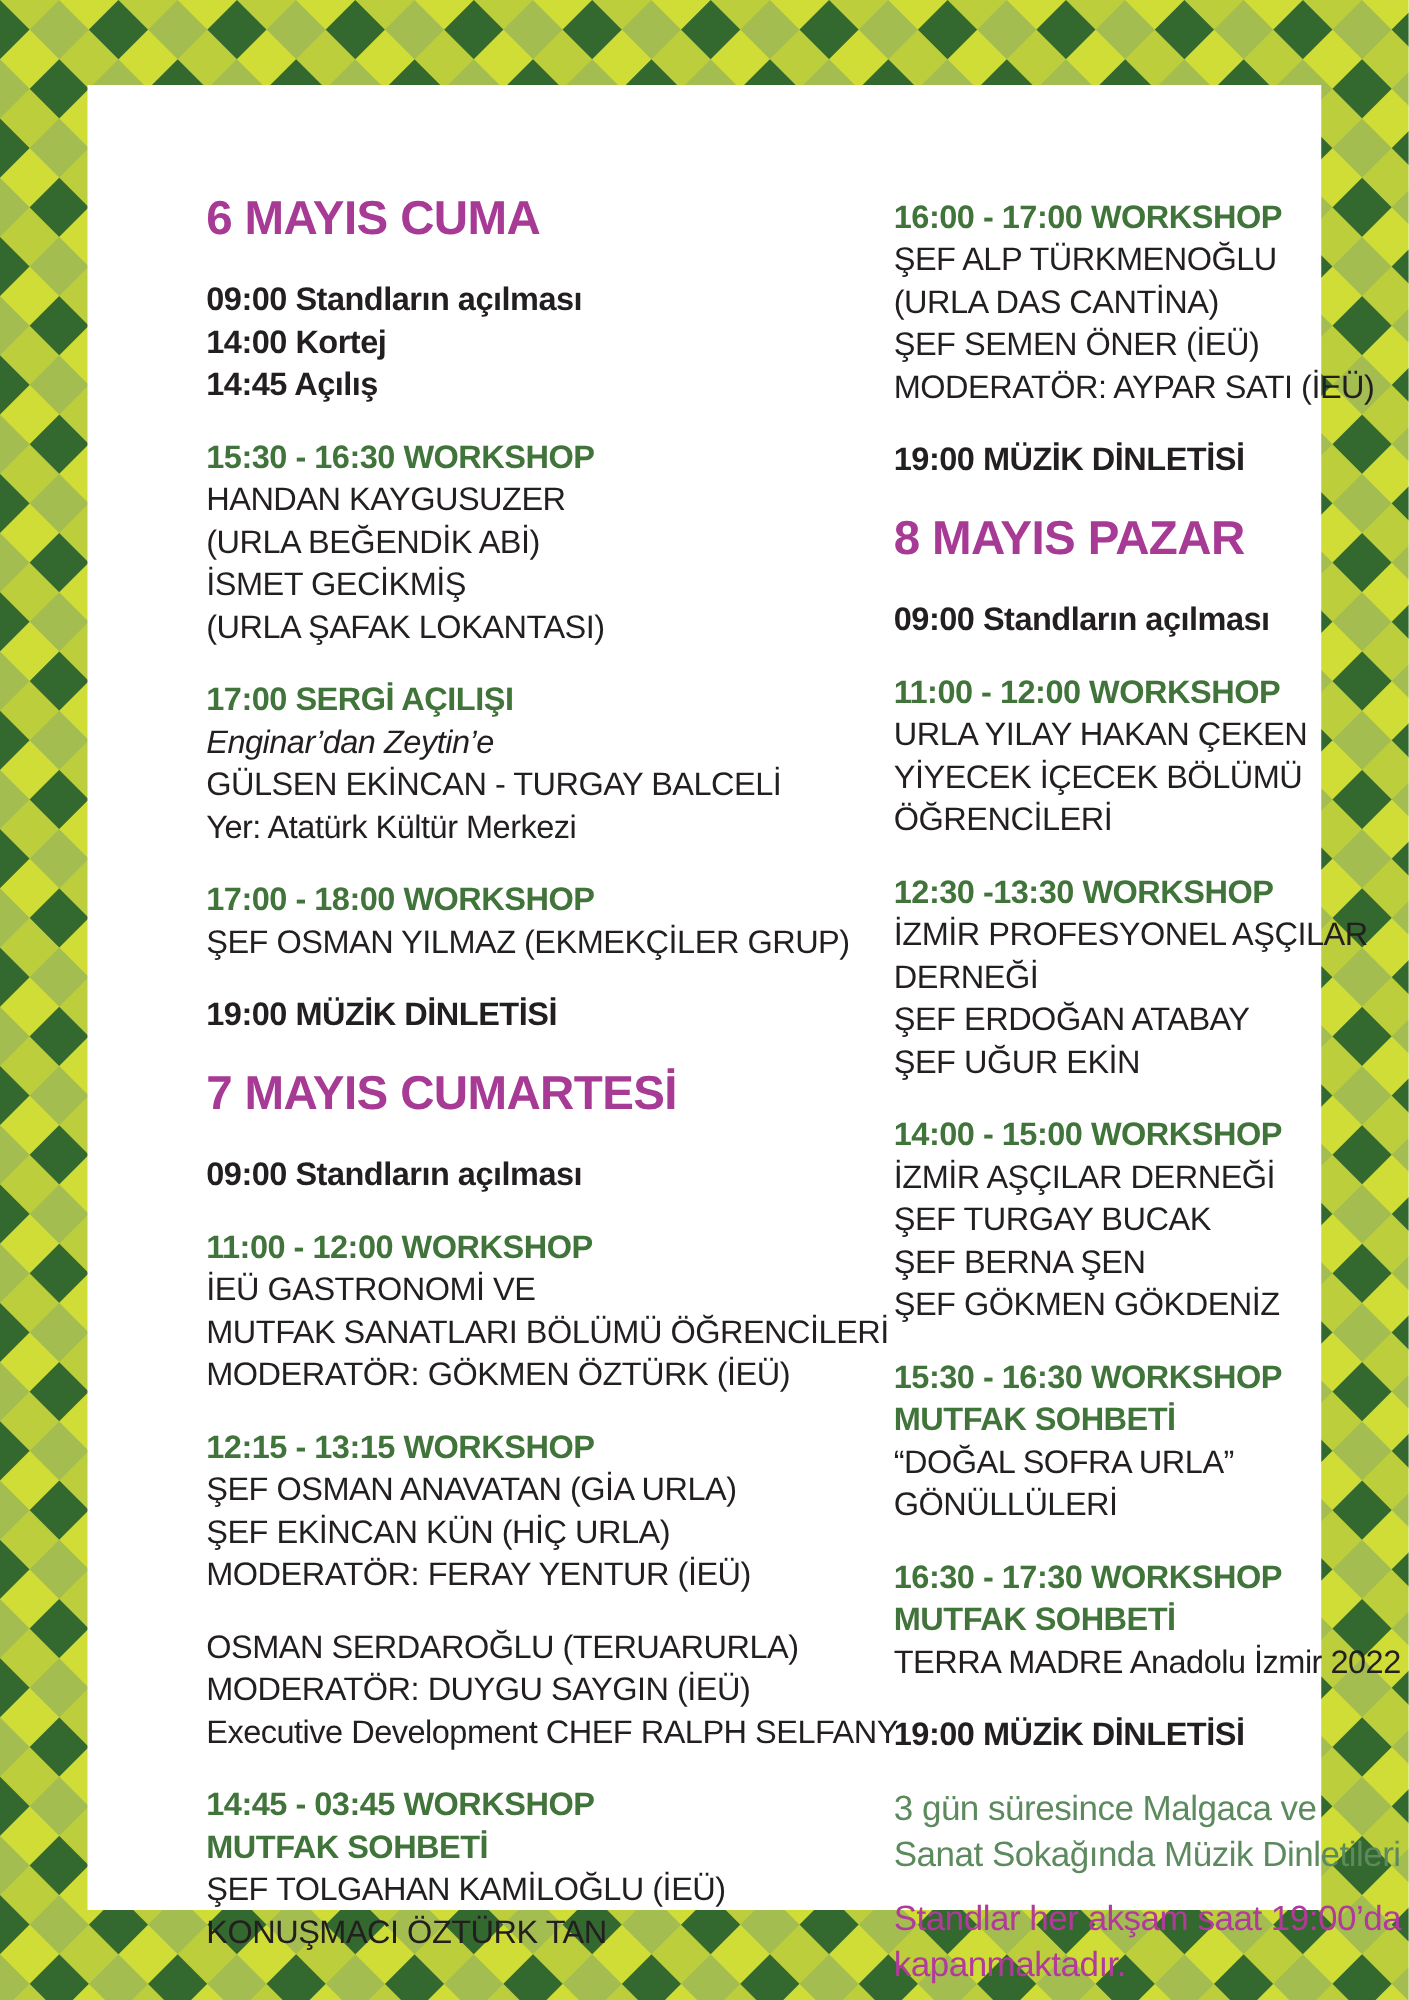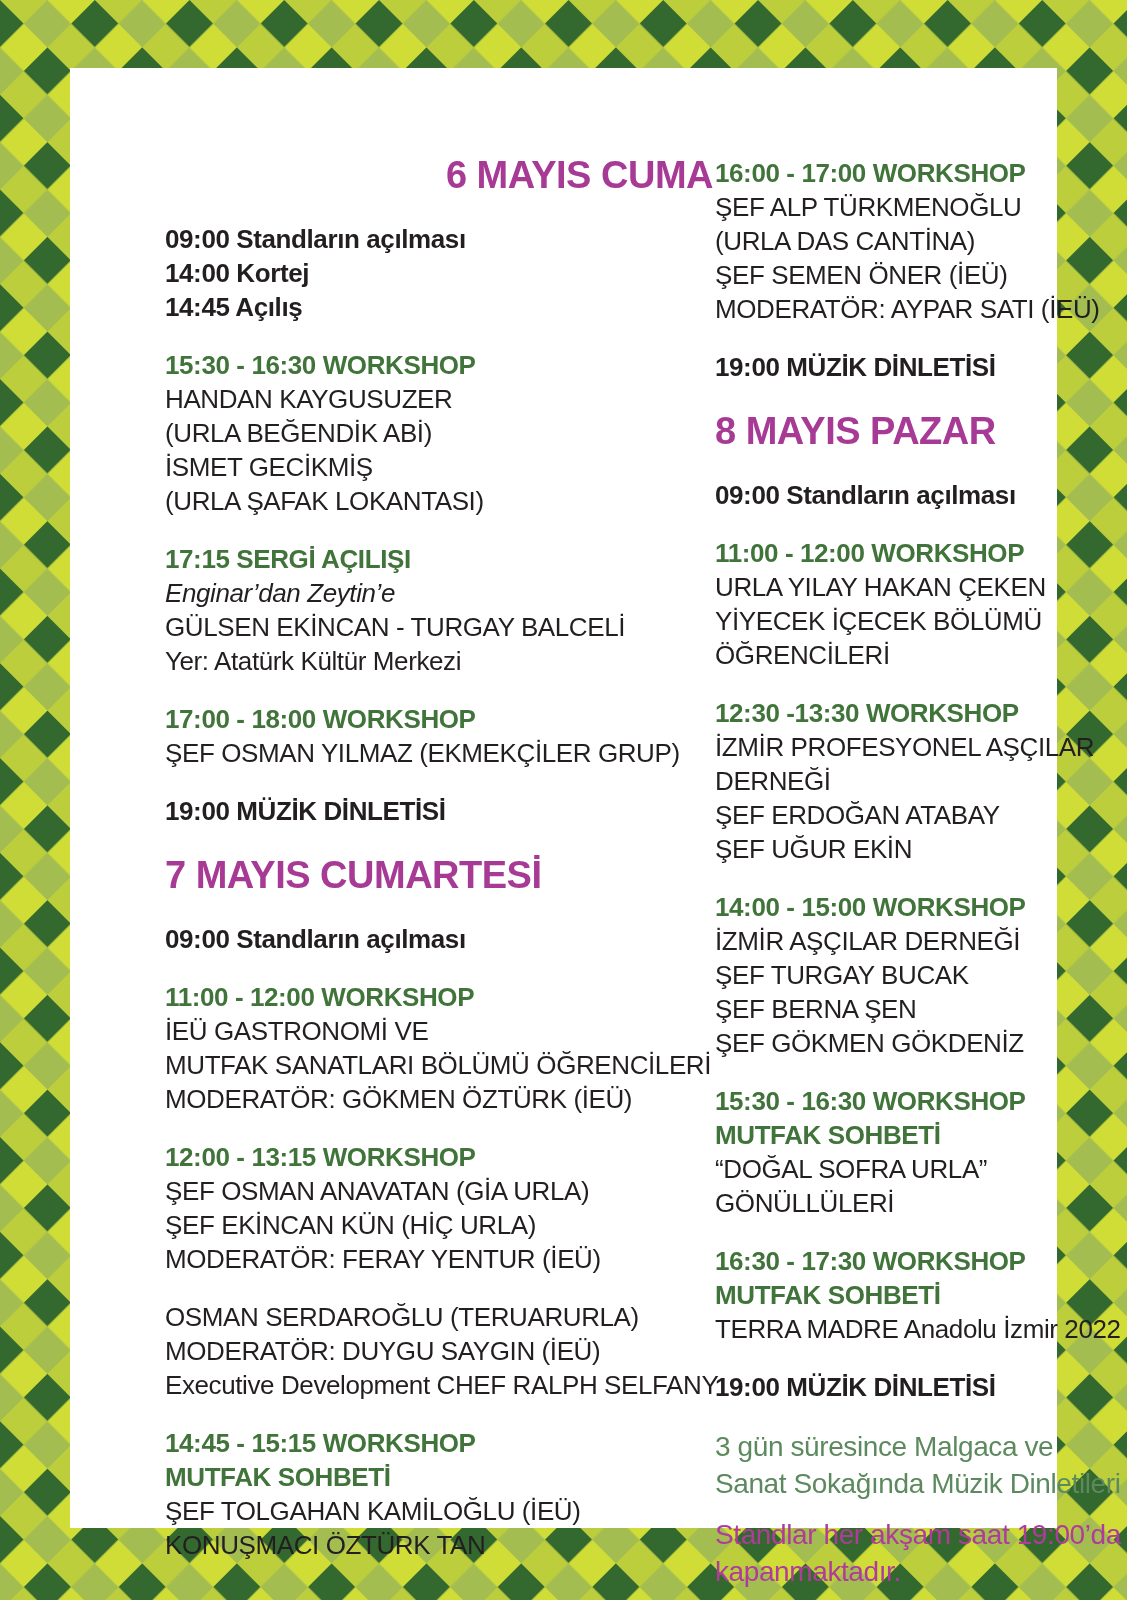--- a/index.html
+++ b/index.html
@@ -38,21 +38,21 @@
 
   .day-title {
     color: var(--c-magenta);
     font-size: 38px;
     line-height: 46px;
     font-weight: 700;
     letter-spacing: -0.5px;
     margin: 10px 0 10px 0;
     white-space: nowrap;
   }
-  .col > .title-block:first-child .day-title { margin-top: 0; text-align: right; }
+  .col > .title-block:first-child .day-title { margin-top: 0; }
 
   .line {
     font-size: 26px;
     line-height: 34px;
     letter-spacing: -0.4px;
     white-space: nowrap;
   }
   .s-time   { font-weight: 700; color: var(--c-green); }
   .s-bold   { font-weight: 700; color: var(--c-black); }
   .s-body   { color: var(--c-black); }
@@ -86,21 +86,21 @@
         <div class="line s-bold">14:45 Açılış</div>
       </div>
       <div class="block">
         <div class="line s-time">15:30 - 16:30 WORKSHOP</div>
         <div class="line s-body">HANDAN KAYGUSUZER</div>
         <div class="line s-body">(URLA BEĞENDİK ABİ)</div>
         <div class="line s-body">İSMET GECİKMİŞ</div>
         <div class="line s-body">(URLA ŞAFAK LOKANTASI)</div>
       </div>
       <div class="block">
-        <div class="line s-time">17:15 SERGİ AÇILIŞI</div>
+        <div class="line s-time">17:00 SERGİ AÇILIŞI</div>
         <div class="line s-italic">Enginar’dan Zeytin’e</div>
         <div class="line s-body">GÜLSEN EKİNCAN - TURGAY BALCELİ</div>
         <div class="line s-body">Yer: Atatürk Kültür Merkezi</div>
       </div>
       <div class="block">
         <div class="line s-time">17:00 - 18:00 WORKSHOP</div>
         <div class="line s-body">ŞEF OSMAN YILMAZ (EKMEKÇİLER GRUP)</div>
       </div>
       <div class="block">
         <div class="line s-bold">19:00 MÜZİK DİNLETİSİ</div>
@@ -111,32 +111,32 @@
       <div class="block">
         <div class="line s-bold">09:00 Standların açılması</div>
       </div>
       <div class="block">
         <div class="line s-time">11:00 - 12:00 WORKSHOP</div>
         <div class="line s-body">İEÜ GASTRONOMİ VE</div>
         <div class="line s-body">MUTFAK SANATLARI BÖLÜMÜ ÖĞRENCİLERİ</div>
         <div class="line s-body">MODERATÖR: GÖKMEN ÖZTÜRK (İEÜ)</div>
       </div>
       <div class="block">
-        <div class="line s-time">12:00 - 13:15 WORKSHOP</div>
+        <div class="line s-time">12:15 - 13:15 WORKSHOP</div>
         <div class="line s-body">ŞEF OSMAN ANAVATAN (GİA URLA)</div>
         <div class="line s-body">ŞEF EKİNCAN KÜN (HİÇ URLA)</div>
         <div class="line s-body">MODERATÖR: FERAY YENTUR (İEÜ)</div>
       </div>
       <div class="block">
         <div class="line s-body">OSMAN SERDAROĞLU (TERUARURLA)</div>
         <div class="line s-body">MODERATÖR: DUYGU SAYGIN (İEÜ)</div>
         <div class="line s-body">Executive Development CHEF RALPH SELFANY</div>
       </div>
       <div class="block">
-        <div class="line s-time">14:45 - 15:15 WORKSHOP</div>
+        <div class="line s-time">14:45 - 03:45 WORKSHOP</div>
         <div class="line s-time">MUTFAK SOHBETİ</div>
         <div class="line s-body">ŞEF TOLGAHAN KAMİLOĞLU (İEÜ)</div>
         <div class="line s-body">KONUŞMACI ÖZTÜRK TAN</div>
       </div>
     </div>
   <div class="col col-right">
       <div class="block">
         <div class="line s-time">16:00 - 17:00 WORKSHOP</div>
         <div class="line s-body">ŞEF ALP TÜRKMENOĞLU</div>
         <div class="line s-body">(URLA DAS CANTİNA)</div>

